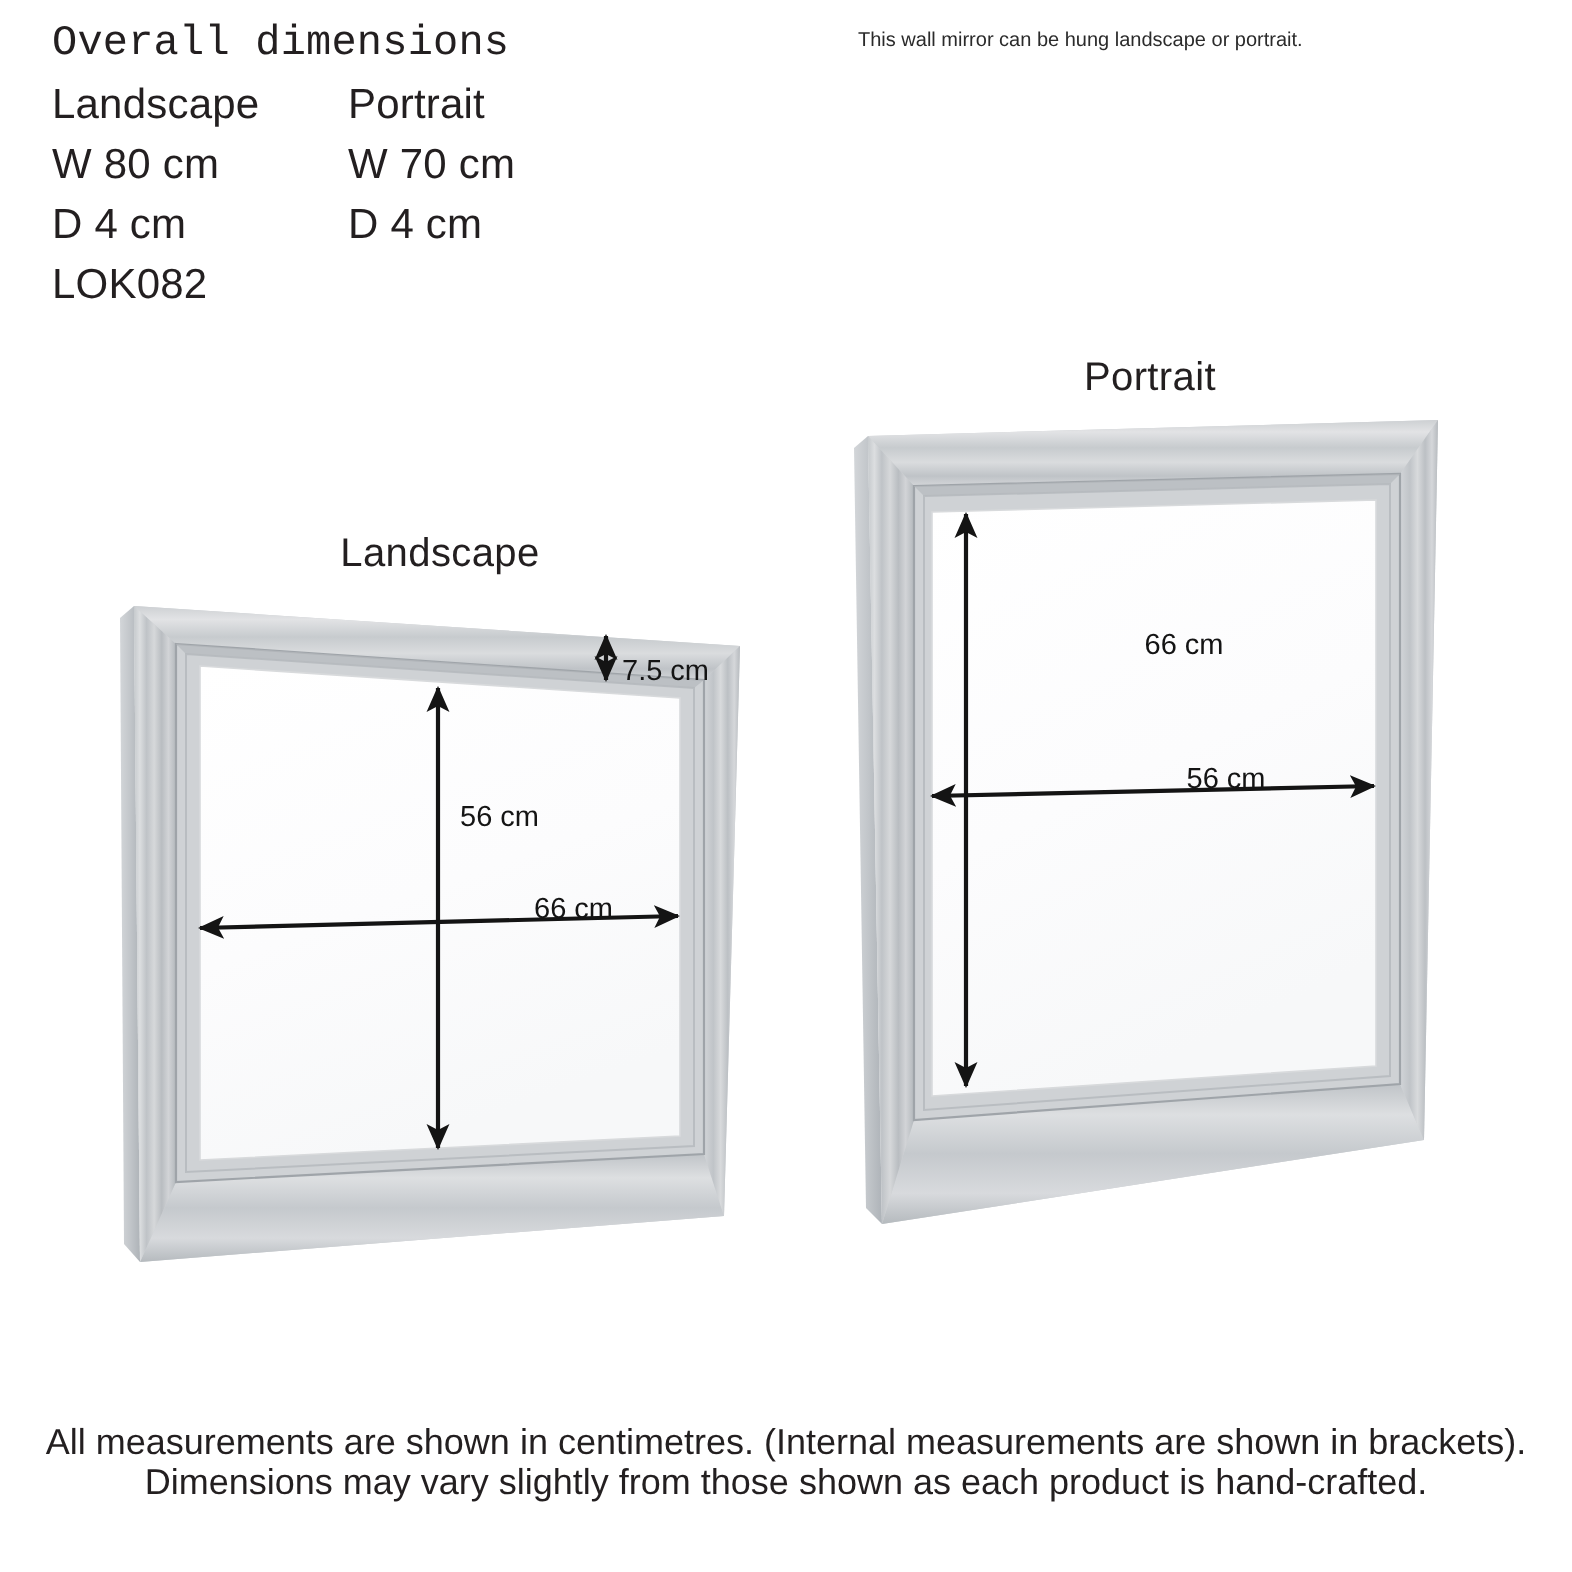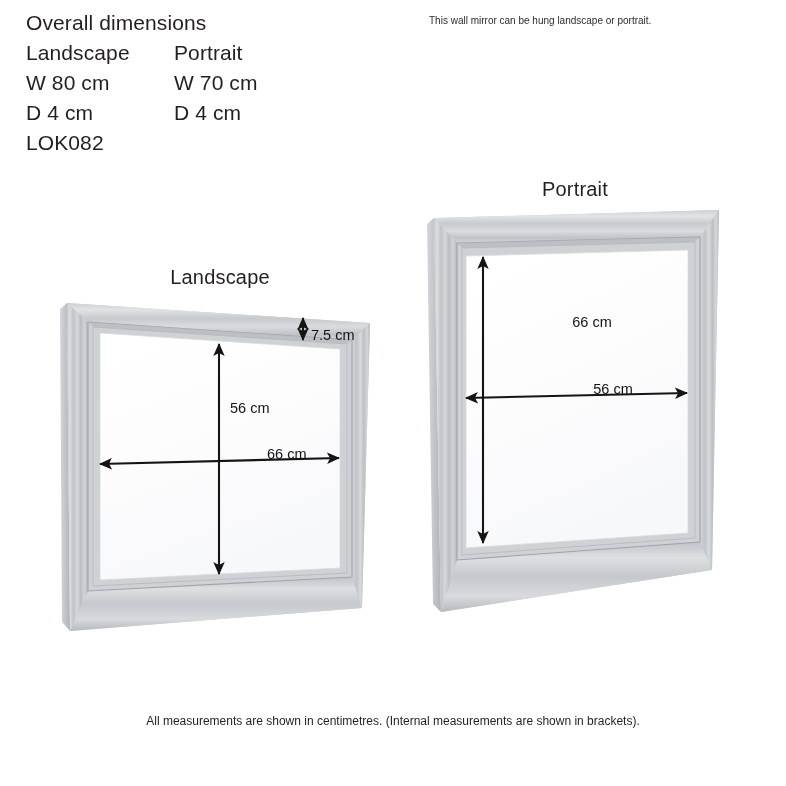--- a/index.html
+++ b/index.html
@@ -22,20 +22,21 @@
     position: absolute;
     left: 26px;
     top: 8px;
     width: 380px;
   }
   #spec-title {
     font-size: 21px;
     line-height: 30px;
     letter-spacing: 0.1px;
     white-space: nowrap;
+    font-family: Liberation Mono, monospace;
   }
   .spec-row {
     display: flex;
     font-size: 21px;
     line-height: 30px;
     letter-spacing: 0.1px;
   }
   .spec-col-l { width: 148px; flex: none; white-space: nowrap; }
   .spec-col-r { flex: none; white-space: nowrap; }
   #spec-code {
@@ -82,21 +83,21 @@
     pointer-events: none;
   }
 
   
   #footer-note {
     position: absolute;
     left: 0;
     top: 712px;
     width: 786px;
     text-align: center;
-    font-size: 12px;
+    font-size: 18px;
     line-height: 19.5px;
     color: #231f20;
   }
   #footer-note div { white-space: nowrap; }
 
   .dim-label {
     font-family: "Liberation Sans", sans-serif;
     font-size: 14.5px;
     fill: #141414;
   }
@@ -238,13 +239,14 @@
 
     <line x1="466" y1="398" x2="687" y2="393" stroke="#141414" stroke-width="2.1" marker-start="url(#arrHead)" marker-end="url(#arrHead)"></line>
 
     <text class="dim-label" x="592" y="327" text-anchor="middle">66 cm</text>
     <text class="dim-label" x="613" y="394" text-anchor="middle">56 cm</text>
   </g>
 </svg>
 
 <div id="footer-note">
   <div>All measurements are shown in centimetres. (Internal measurements are shown in brackets).</div>
+  <div>Dimensions may vary slightly from those shown as each product is hand-crafted.</div>
 </div>
 
 </body></html>

